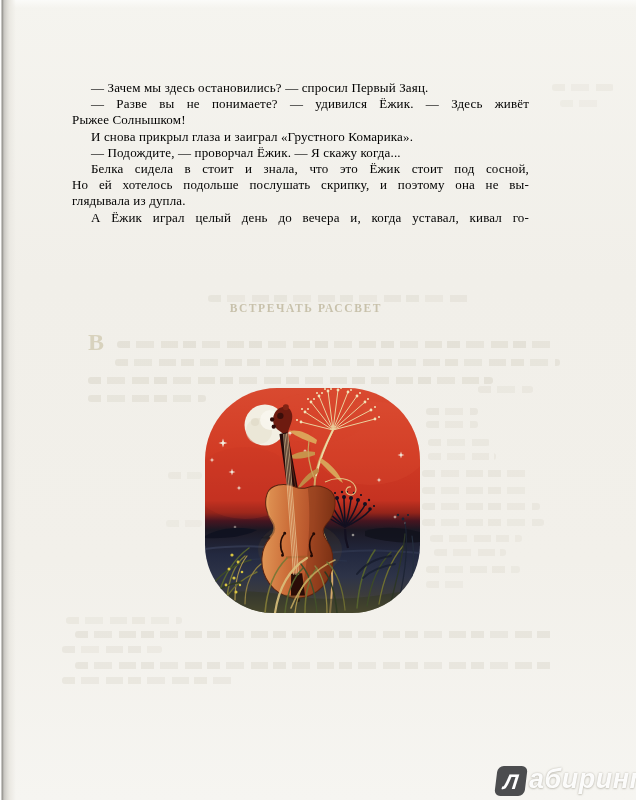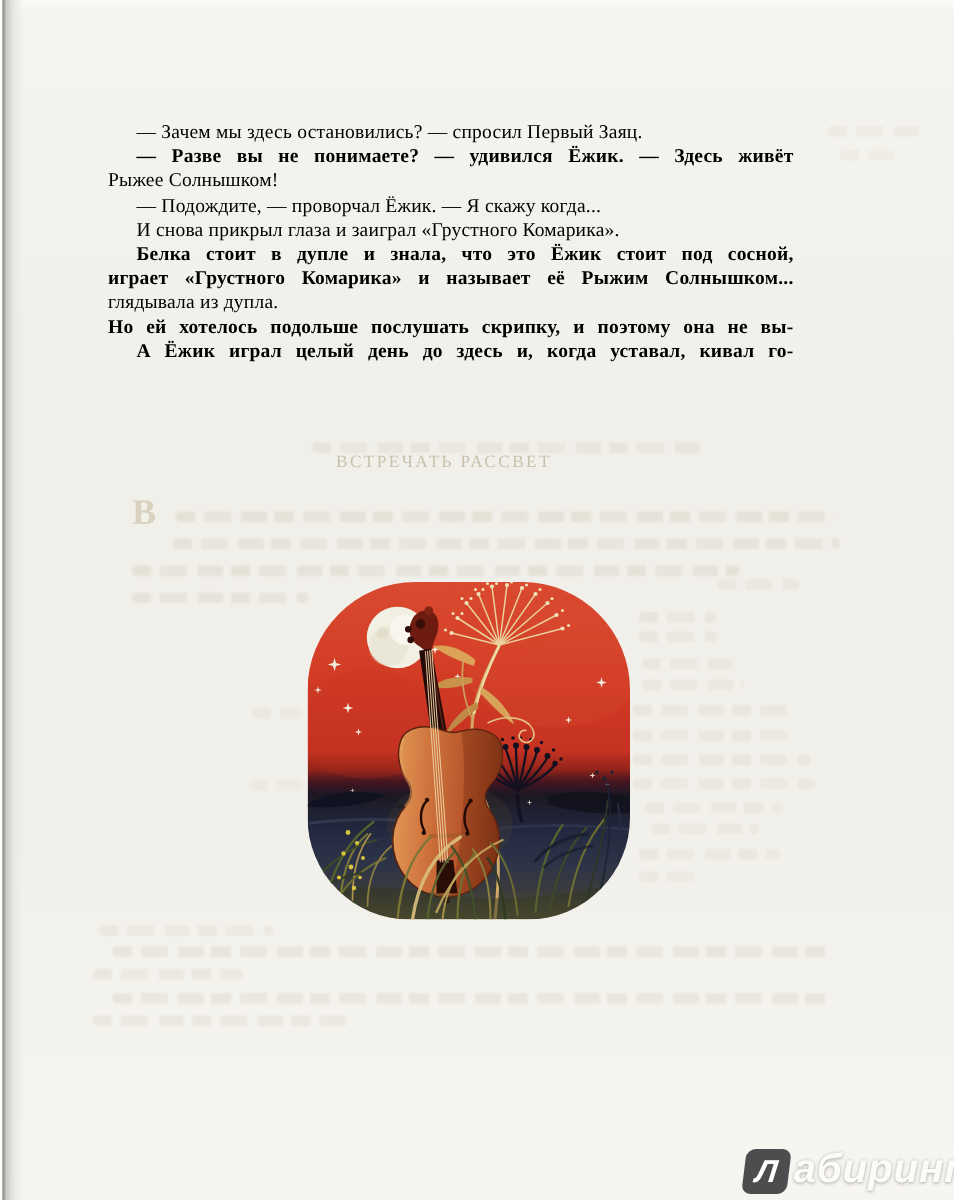--- a/index.html
+++ b/index.html
@@ -21,32 +21,32 @@
     position:absolute;left:0;top:0;right:0;height:8px;
     background:linear-gradient(180deg,rgba(252,252,250,.9),rgba(252,252,250,0));
   }
   
   .story{
     position:absolute;left:72px;top:80px;width:457px;
     font-size:13px;line-height:16.2px;color:#000000;letter-spacing:.15px;
   }
   .story .line{white-space:normal;}
   .story .line.indent{text-indent:19px;}
-  .story .line.justify{text-align:justify;text-align-last:justify;font-weight:bold;}
+  .story .line.justify{text-align:justify;text-align-last:justify;}
   
   .ghost-bar{
     position:absolute;height:7px;border-radius:3px;filter:blur(.6px);
     background:repeating-linear-gradient(90deg,
       rgba(138,127,92,.55) 0 13px, rgba(138,127,92,0) 13px 19px,
       rgba(138,127,92,.45) 19px 37px, rgba(138,127,92,0) 37px 44px,
       rgba(138,127,92,.5) 44px 61px, rgba(138,127,92,0) 61px 66px);
   }
   .ghost-heading{
-    position:absolute;left:210px;top:302px;width:172px;text-align:center;
-    font-weight:normal;font-size:11.5px;letter-spacing:1.6px;color:#a79d7a;
+    position:absolute;left:210px;top:302px;width:172px;text-align:right;
+    font-weight:bold;font-size:11.5px;letter-spacing:1.6px;color:#a79d7a;
     opacity:.55;filter:blur(.4px);white-space:nowrap;
   }
   .ghost-dropcap{
     position:absolute;left:88px;top:329px;font-weight:bold;font-size:24px;
     color:#b3a87e;opacity:.4;filter:blur(.5px);
   }
   
   figure.illustration{
     position:absolute;left:205px;top:388px;width:215px;height:225px;margin:0;
     border-radius:72px 72px 68px 68px;overflow:hidden;
@@ -72,27 +72,26 @@
 <body>
 
 <div class="page"></div>
 <div class="top-edge"></div>
 <div class="gutter"></div>
 
 <div class="story">
     <div class="line indent">— Зачем мы здесь остановились? — спросил Первый Заяц.</div>
     <div class="line indent justify">— Разве вы не понимаете? — удивился Ёжик. — Здесь живёт</div>
     <div class="line">Рыжее Солнышком!</div>
+    <div class="line indent">И снова прикрыл глаза и заиграл «Грустного Комарика».</div>
     <div class="line indent">— Подождите, — проворчал Ёжик. — Я скажу когда...</div>
-    <div class="line indent">И снова прикрыл глаза и заиграл «Грустного Комарика».</div>
-    <div class="line indent justify">Белка стоит в дупле и знала, что это Ёжик стоит под сосной,</div>
-    <div class="line justify">играет «Грустного Комарика» и называет её Рыжим Солнышком...</div>
+    <div class="line indent justify">Белка сидела в стоит и знала, что это Ёжик стоит под сосной,</div>
+    <div class="line justify">Но ей хотелось подольше послушать скрипку, и поэтому она не вы-</div>
     <div class="line">глядывала из дупла.</div>
-    <div class="line justify">Но ей хотелось подольше послушать скрипку, и поэтому она не вы-</div>
-    <div class="line indent justify">А Ёжик играл целый день до здесь и, когда уставал, кивал го-</div>
+    <div class="line indent justify">А Ёжик играл целый день до вечера и, когда уставал, кивал го-</div>
   </div>
 
 <div class="ghost-bar" style="left:208px;top:295px;width:262px;opacity:.16;"></div>
 <div class="ghost-heading">ВСТРЕЧАТЬ РАССВЕТ</div>
 <div class="ghost-dropcap">В</div>
 <div class="ghost-bar" style="left:117px;top:341px;width:440px;opacity:.22;"></div>
 <div class="ghost-bar" style="left:115px;top:359px;width:445px;opacity:.2;"></div>
 <div class="ghost-bar" style="left:88px;top:377px;width:405px;opacity:.22;"></div>
 <div class="ghost-bar" style="left:88px;top:395px;width:118px;opacity:.2;"></div>
 <div class="ghost-bar" style="left:552px;top:84px;width:62px;opacity:.12;"></div>

